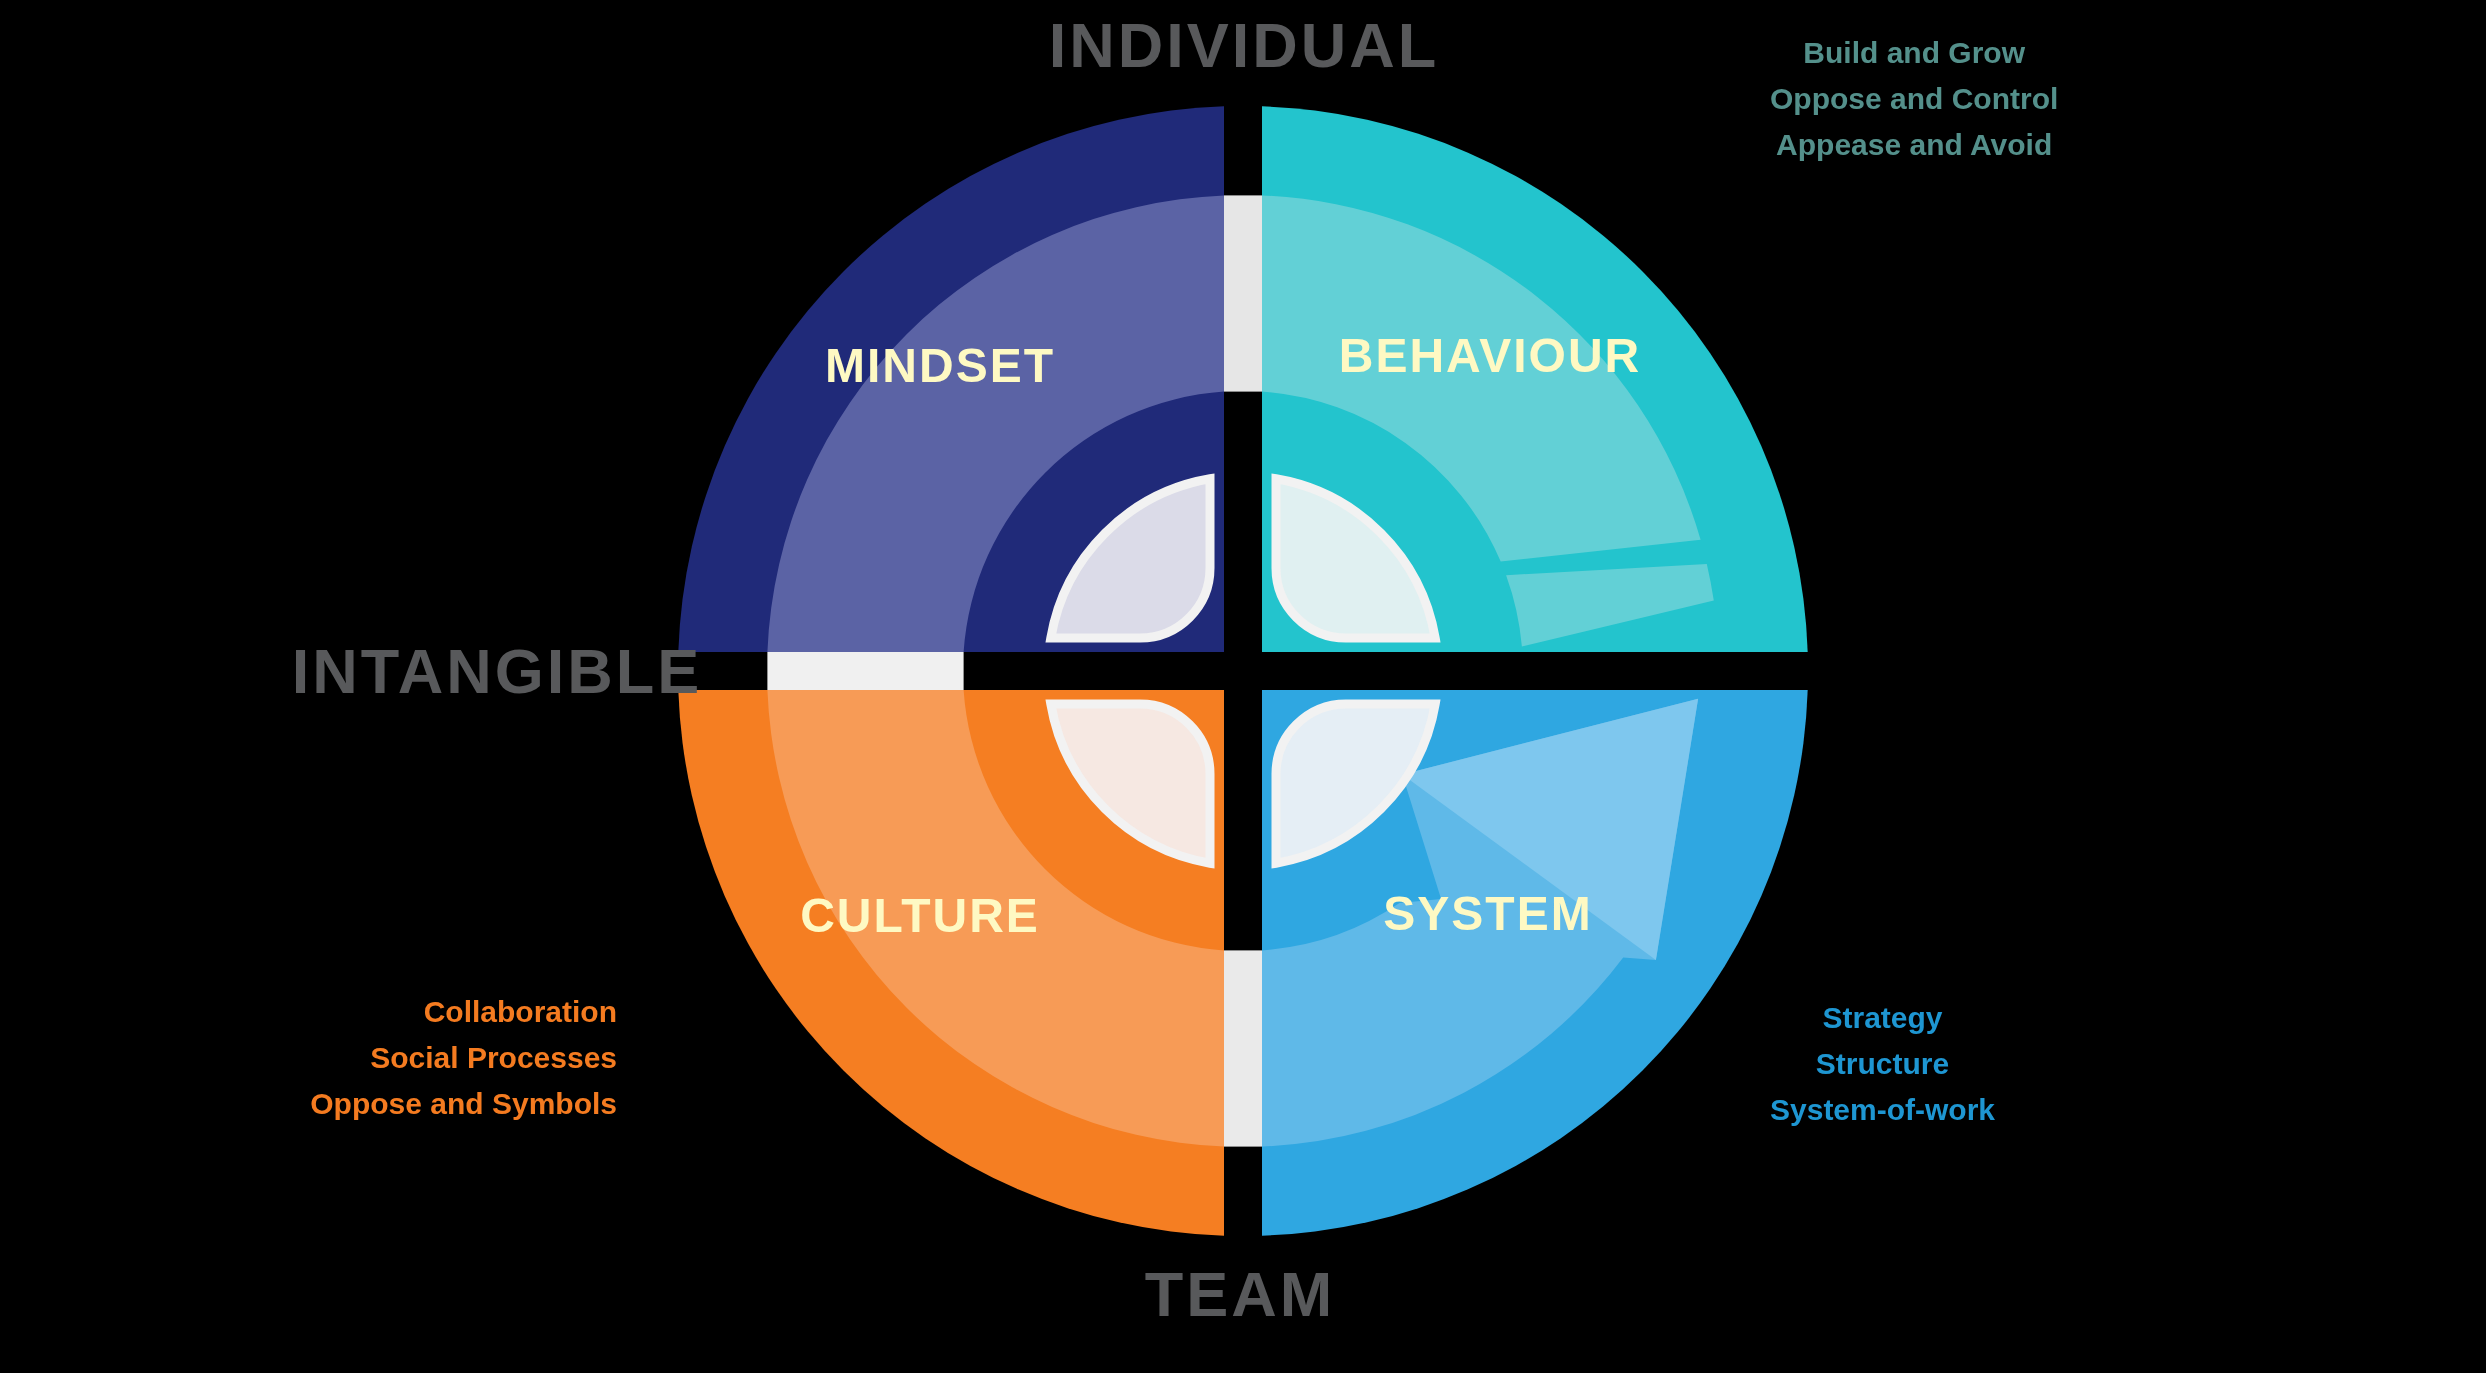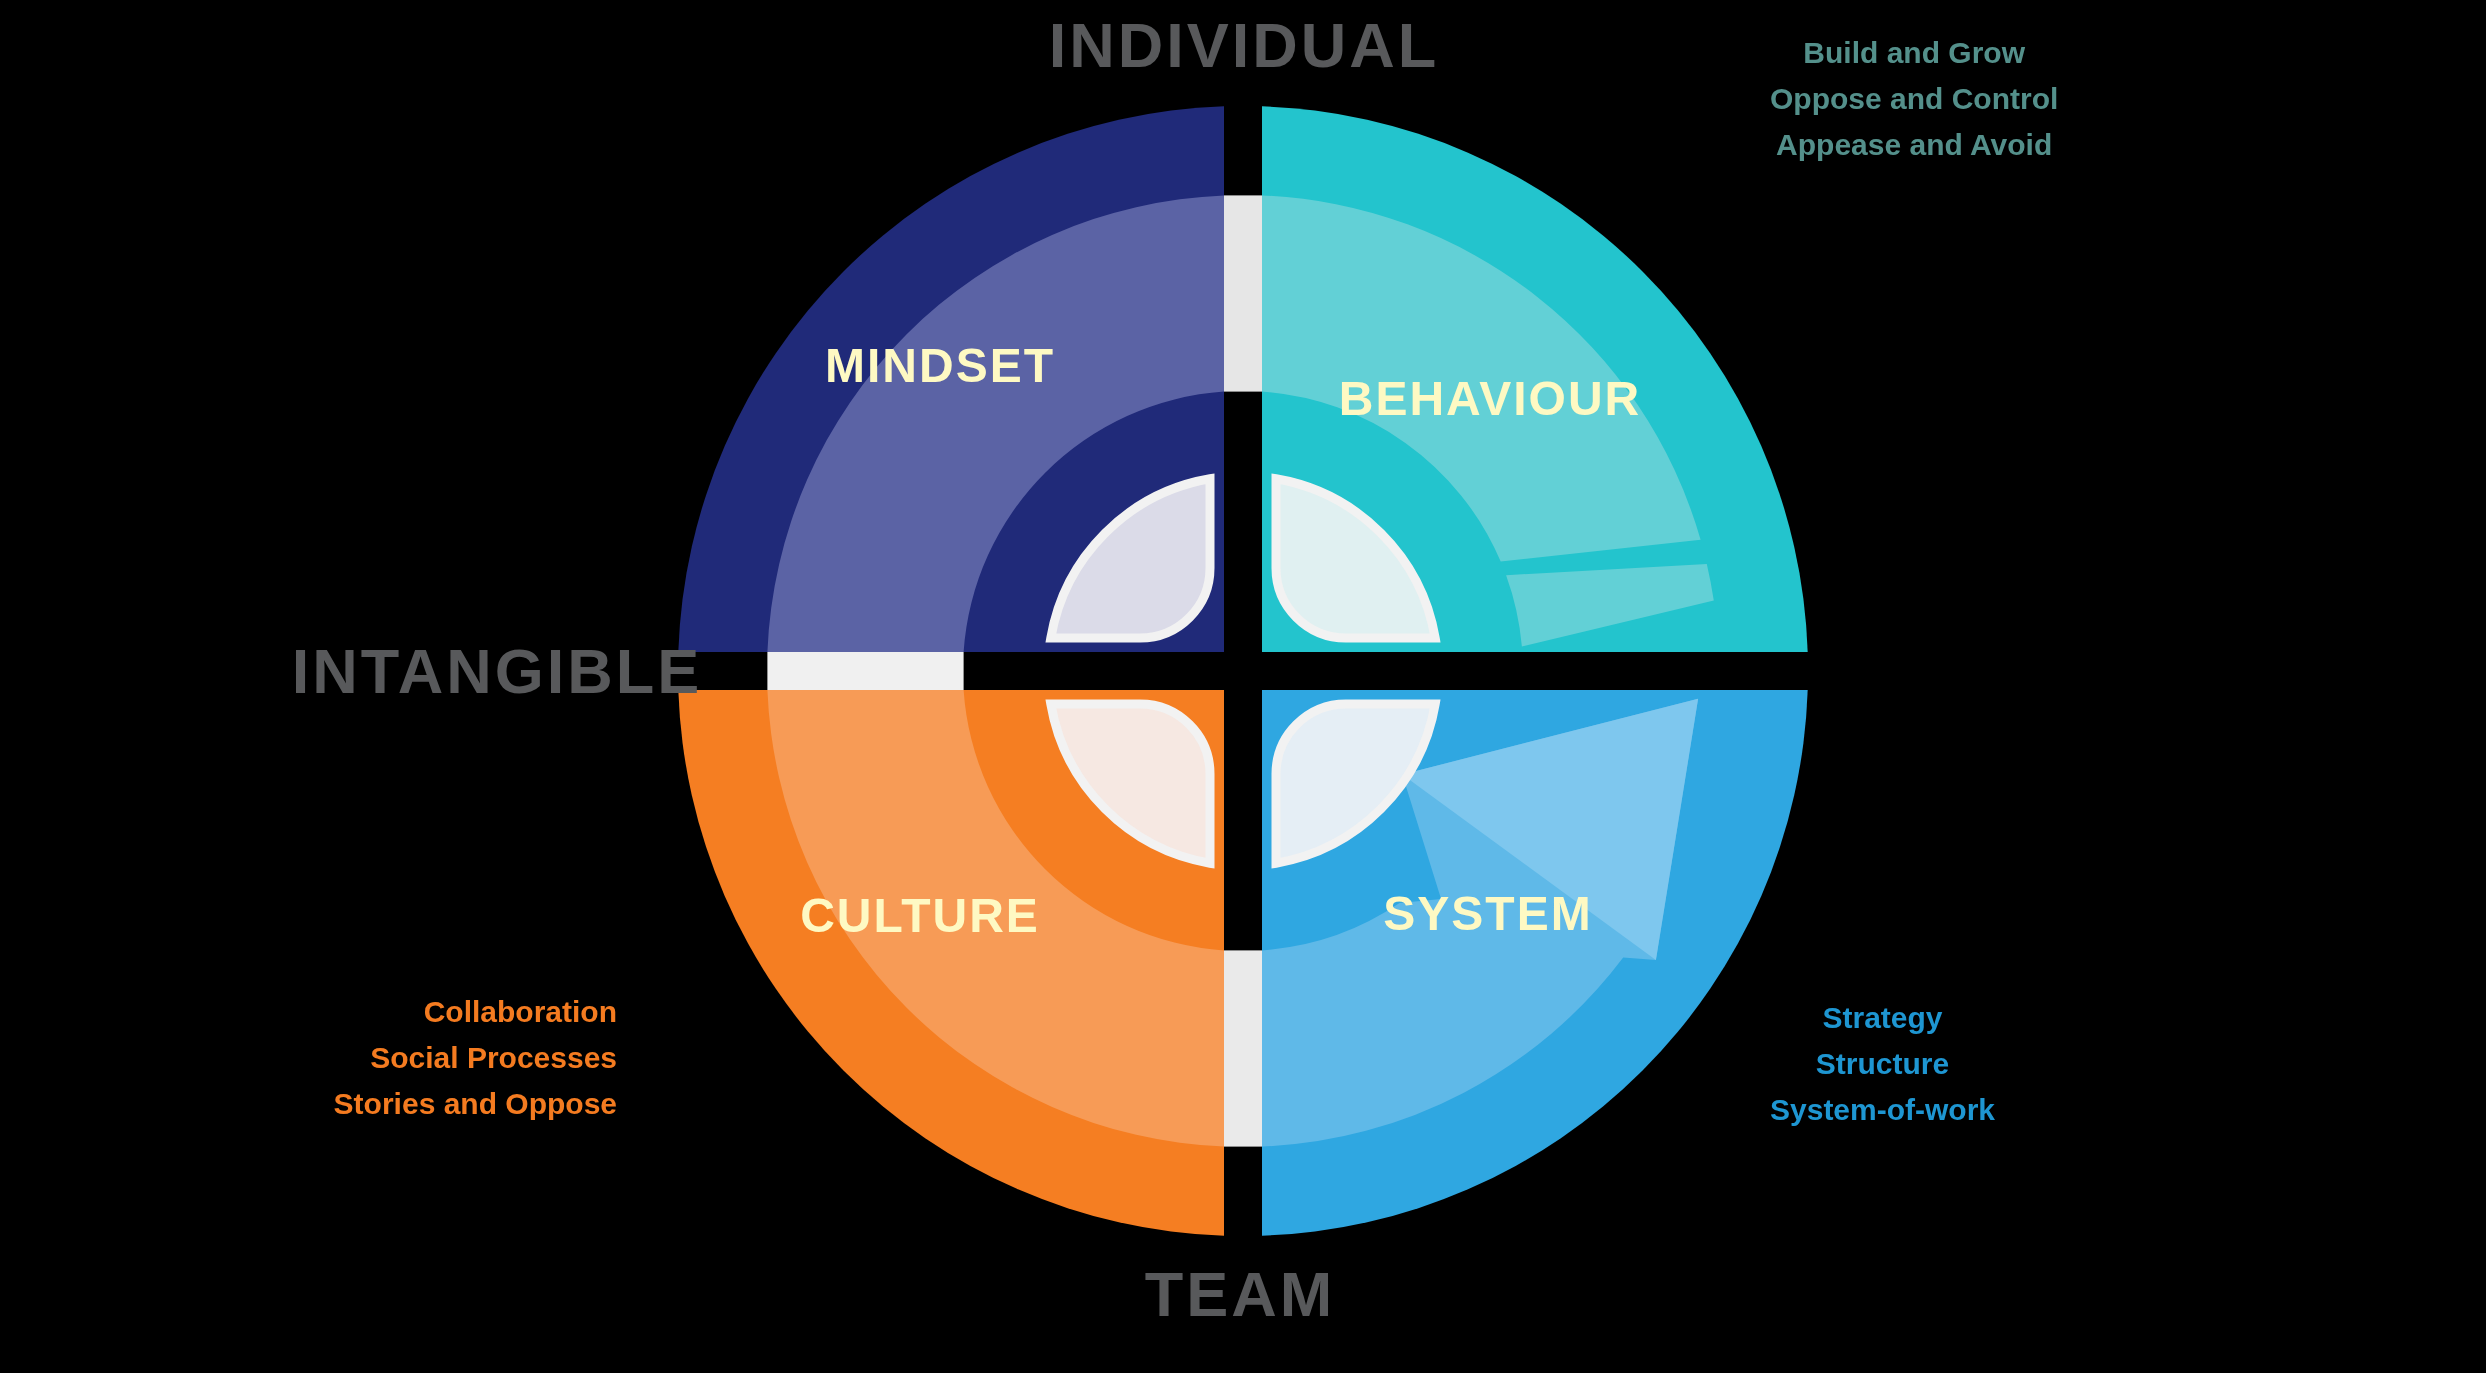--- a/index.html
+++ b/index.html
@@ -67,35 +67,35 @@
     <path stroke="#F2F2F2" stroke-width="9" d="M 1276 478.8 L 1276 568 A 70 70 0 0 0 1346 638 L 1435.2 638 A 195 195 0 0 0 1276 478.8 Z" fill="#E0F0F1"></path>
     <path stroke="#F2F2F2" stroke-width="9" d="M 1210 863.2 L 1210 774 A 70 70 0 0 0 1140 704 L 1050.8 704 A 195 195 0 0 0 1210 863.2 Z" fill="#F6E8E2"></path>
     <path stroke="#F2F2F2" stroke-width="9" d="M 1276 863.2 L 1276 774 A 70 70 0 0 1 1346 704 L 1435.2 704 A 195 195 0 0 1 1276 863.2 Z" fill="#E5EEF5"></path>
   </svg>
 
   <div class="label axis-label" style="left:1244px;top:45px;">INDIVIDUAL</div>
   <div class="label axis-label" style="left:1240px;top:1294px;">TEAM</div>
   <div class="label axis-label" style="left:497px;top:671px;">INTANGIBLE</div>
 
   <div class="label quad-label" style="left:940px;top:365px;">MINDSET</div>
-  <div class="label quad-label" style="left:1490px;top:355px;margin-top:43px;">BEHAVIOUR</div>
+  <div class="label quad-label" style="left:1490px;top:355px;">BEHAVIOUR</div>
   <div class="label quad-label" style="left:920px;top:915px;">CULTURE</div>
   <div class="label quad-label" style="left:1488px;top:913px;">SYSTEM</div>
 
 
   <div class="ann ann-tr" style="left:1770px;top:30px;">
     <div>Build and Grow</div>
     <div>Oppose and Control</div>
     <div>Appease and Avoid</div>
   </div>
 
   <div class="ann ann-bl" style="right:1869px;top:989px;">
     <div>Collaboration</div>
     <div>Social Processes</div>
-    <div>Stories and Oppose</div>
+    <div>Oppose and Symbols</div>
   </div>
 
   <div class="ann ann-br" style="left:1770px;top:995px;">
     <div>Strategy</div>
     <div>Structure</div>
     <div>System-of-work</div>
   </div>
 
 </div>
 

